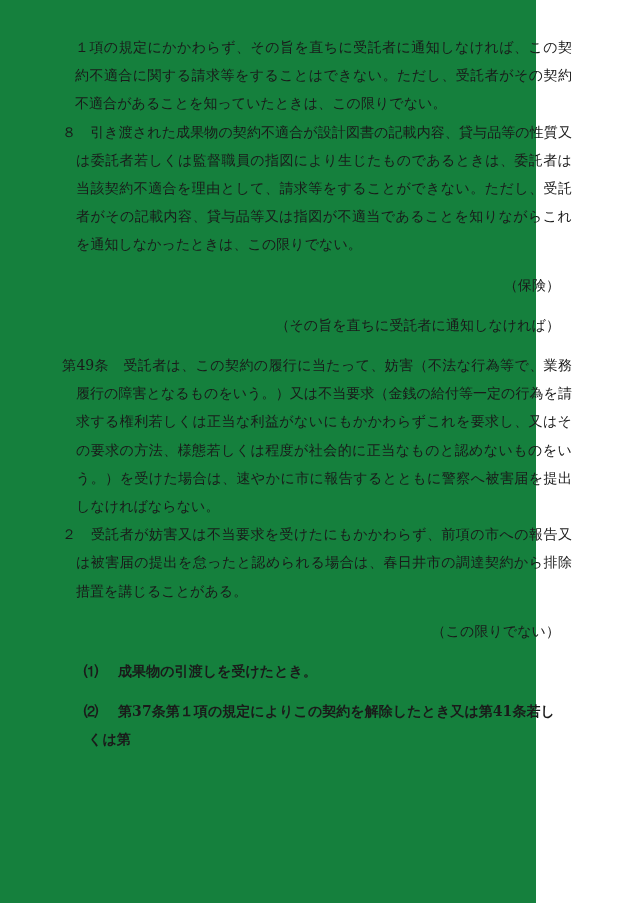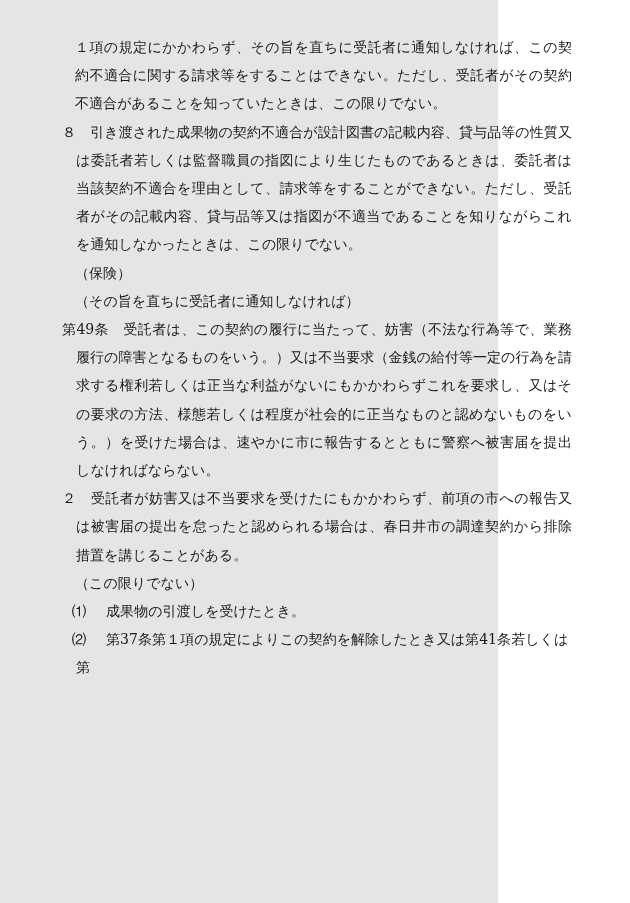--- a/index.html
+++ b/index.html
@@ -1,24 +1,24 @@
 <!DOCTYPE html>
 <html><head>
 <meta charset="utf-8">
 <style>
   html, body { margin:0; padding:0; background:#ffffff; }
   body { width:630px; height:903px; overflow:hidden; position:relative;
          font-family:"DejaVu Serif","Liberation Serif",serif; color:#1a1a1a; }
-  .page { position:absolute; left:0; top:0; width:498px; height:903px; background:#e5e5e5; }
+  .page { position:absolute; left:0; top:0; width:536px; height:903px; background:#15803d; }
   .body { position:absolute; left:62px; top:33px; width:510px; font-size:14px; line-height:28.2px; letter-spacing:0.05px; }
   .para { margin:0; padding-left:14px; text-indent:-14px; text-align:justify; }
   .para.cont { padding-left:13px; text-indent:0; }
   .item-num, .art-num { white-space:pre; }
-  .heading { margin:0; padding-left:13px; }
-  .sub { margin:0; padding-left:14px; text-indent:0; }
+  .heading { margin:12px; padding-left:13px;text-align:right; }
+  .sub { margin:12px; padding-left:14px; text-indent:0;font-weight:bold; }
   .sub .mark { display:inline-block; width:20px; margin-left:-4px; }
 </style>
 </head>
 <body>
 
 <div class="page">
   <div class="body">
 
     <p class="para cont"><span>１項の規定にかかわらず、その旨を直ちに受託者に通知しなければ、この契約不適合に関する請求等をすることはできない。ただし、受託者がその契約不適合があることを知っていたときは、この限りでない。</span></p>
 

